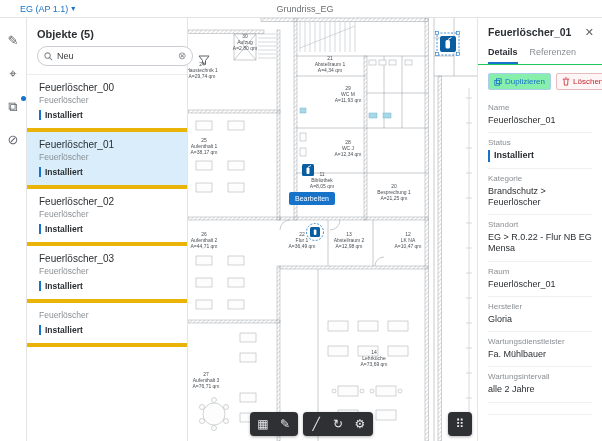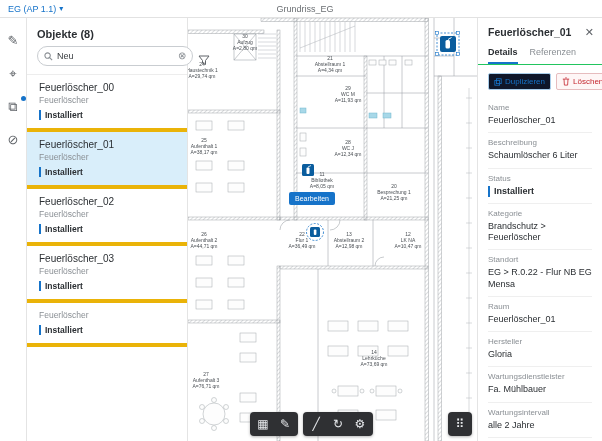--- a/index.html
+++ b/index.html
@@ -1,21 +1,21 @@
 <!DOCTYPE html>
 <html><head>
 <meta charset="utf-8">
 <style>
   *{margin:0;padding:0;box-sizing:border-box}
   html,body{width:602px;height:441px;overflow:hidden}
   body{font-family:"Liberation Sans",sans-serif;font-size:10px;color:#3c4043;background:#fff;position:relative}
 
   
   .topbar{position:absolute;top:0;left:0;right:0;height:18px;background:#fff;border-bottom:1px solid #e2e2e2;display:flex;align-items:center;z-index:9}
-  .context{color:#1673c9;font-size:9px;padding-left:8px;display:flex;align-items:center;gap:3px;cursor:pointer;z-index:2}
+  .context{color:#1673c9;font-size:9px;padding-left:20px;display:flex;align-items:center;gap:3px;cursor:pointer;z-index:2}
   .context .caret{font-size:8px}
   .doc-title{position:absolute;left:8px;right:0;text-align:center;color:#6b6f73;font-size:9px}
 
   
   .rail{position:absolute;top:18px;left:0;width:27px;bottom:0;background:#fff;border-right:1px solid #e4e4e4;display:flex;flex-direction:column;align-items:center;padding-top:14px;gap:16px;z-index:8}
   .rail-btn{width:17px;height:17px;color:#5f6368;font-size:13px;line-height:17px;text-align:center;position:relative;cursor:pointer}
   .rail-btn .dot{position:absolute;top:-2px;right:-4px;width:5px;height:5px;border-radius:50%;background:#1673c9}
 
   
   .objpanel{position:absolute;top:18px;left:27px;width:161px;bottom:0;background:#fff;border-right:1px solid #e4e4e4;display:flex;flex-direction:column;z-index:8}
@@ -55,21 +55,21 @@
   
   .detail{position:absolute;top:18px;right:0;width:125px;bottom:0;background:#fff;border-left:1px solid #e4e4e4;display:flex;flex-direction:column;z-index:8}
   .d-head{display:flex;align-items:center;justify-content:space-between;padding:8px 8px 6px 10px}
   .d-title{font-size:10.5px;font-weight:bold;color:#2b2f33}
   .d-close{color:#5f6368;font-size:11px;cursor:pointer;line-height:1}
   .tabs{display:flex;gap:12px;padding:0 10px;border-bottom:1px solid #22c55e}
   .tab{font-size:9px;color:#8a8f94;padding:3px 0 5px 0;cursor:pointer;border-bottom:2px solid transparent}
   .tab.active{color:#2b2f33;font-weight:bold;border-bottom-color:#1673c9}
   .actions{display:flex;gap:5px;padding:8px 8px 8px 10px}
   .btn{display:flex;align-items:center;gap:3px;font-size:8px;border-radius:2px;padding:3px 5px;cursor:pointer;background:#fff;font-family:"Liberation Sans",sans-serif}
-  .btn-dup{color:#1673c9;border:1px solid #a9cdea;background:#0f172a}
+  .btn-dup{color:#1673c9;border:1px solid #a9cdea;background:#86efac}
   .btn-del{color:#c4262e;border:1px solid #e6bcbe;background:#fef6f6}
   .fields{flex:1;overflow:hidden;padding:0 10px}
   .field{padding:5px 0 6px 0;border-bottom:1px solid #efefef}
   .f-label{font-size:8px;color:#8a8f94;margin-bottom:3px}
   .f-value{font-size:9px;color:#2b2f33;line-height:1.25}
   .f-value.status-value{border-left:2px solid #1673c9;padding-left:4px;font-weight:bold}
 </style>
 </head>
 <body>
 
@@ -82,21 +82,21 @@
 </div>
 
 <div class="rail">
   <div class="rail-btn">✎</div>
   <div class="rail-btn">⌖</div>
   <div class="rail-btn"><span>⧉</span><span class="dot"></span></div>
   <div class="rail-btn">⊘</div>
 </div>
 
 <div class="objpanel">
-  <div class="obj-head">Objekte (8)</div>
+  <div class="obj-head">Objekte (5)</div>
   <div class="search-row">
     <div class="searchbox">
       <svg width="9" height="9" viewBox="0 0 10 10">
           <circle cx="4" cy="4" r="3" fill="none" stroke="#8a8f94" stroke-width="1.2"></circle>
           <line x1="6.3" y1="6.3" x2="9" y2="9" stroke="#8a8f94" stroke-width="1.2"></line>
         </svg>
       <input value="Neu" style="">
       <span class="clear-ic">⊗</span>
     </div>
     <svg class="funnel" width="12" height="12" viewBox="0 0 12 12">
@@ -354,24 +354,20 @@
         </svg>
       <span>Löschen</span>
     </button>
   </div>
   <div class="fields">
   <div class="field">
     <div class="f-label">Name</div>
     <div class="f-value">Feuerlöscher_01</div>
   </div>
 
-  <div class="field">
-    <div class="f-label">Beschreibung</div>
-    <div class="f-value">Schaumlöscher 6 Liter</div>
-  </div>
 
   <div class="field">
     <div class="f-label">Status</div>
     <div class="f-value status-value">Installiert</div>
   </div>
 
   <div class="field">
     <div class="f-label">Kategorie</div>
     <div class="f-value">Brandschutz &gt; Feuerlöscher</div>
   </div>

